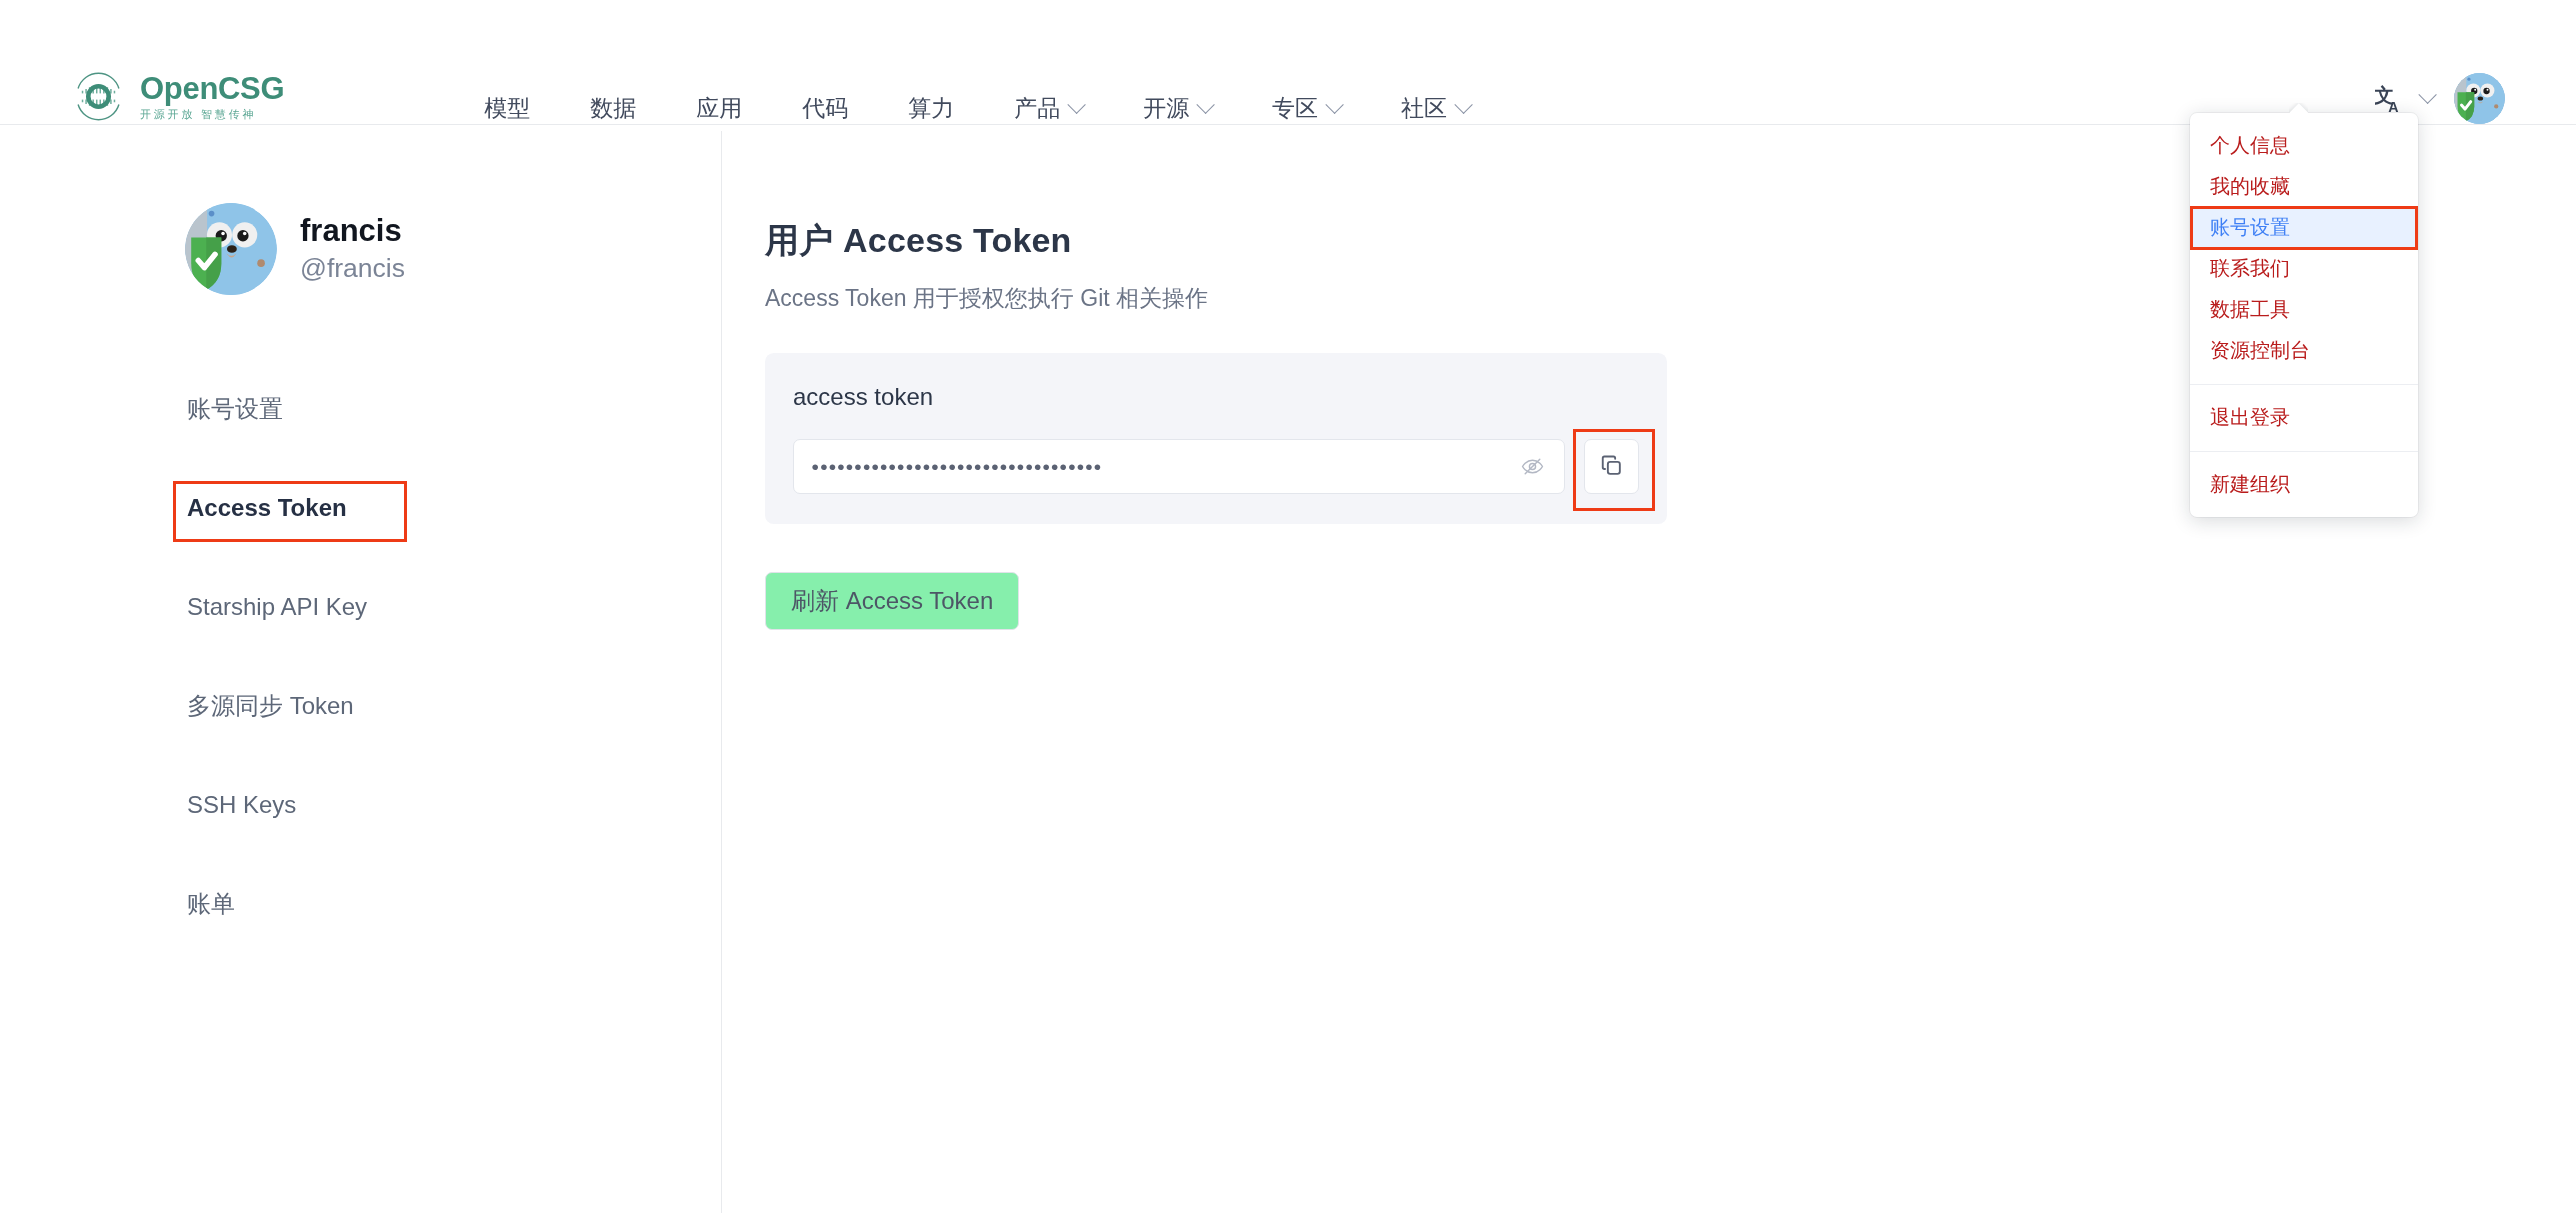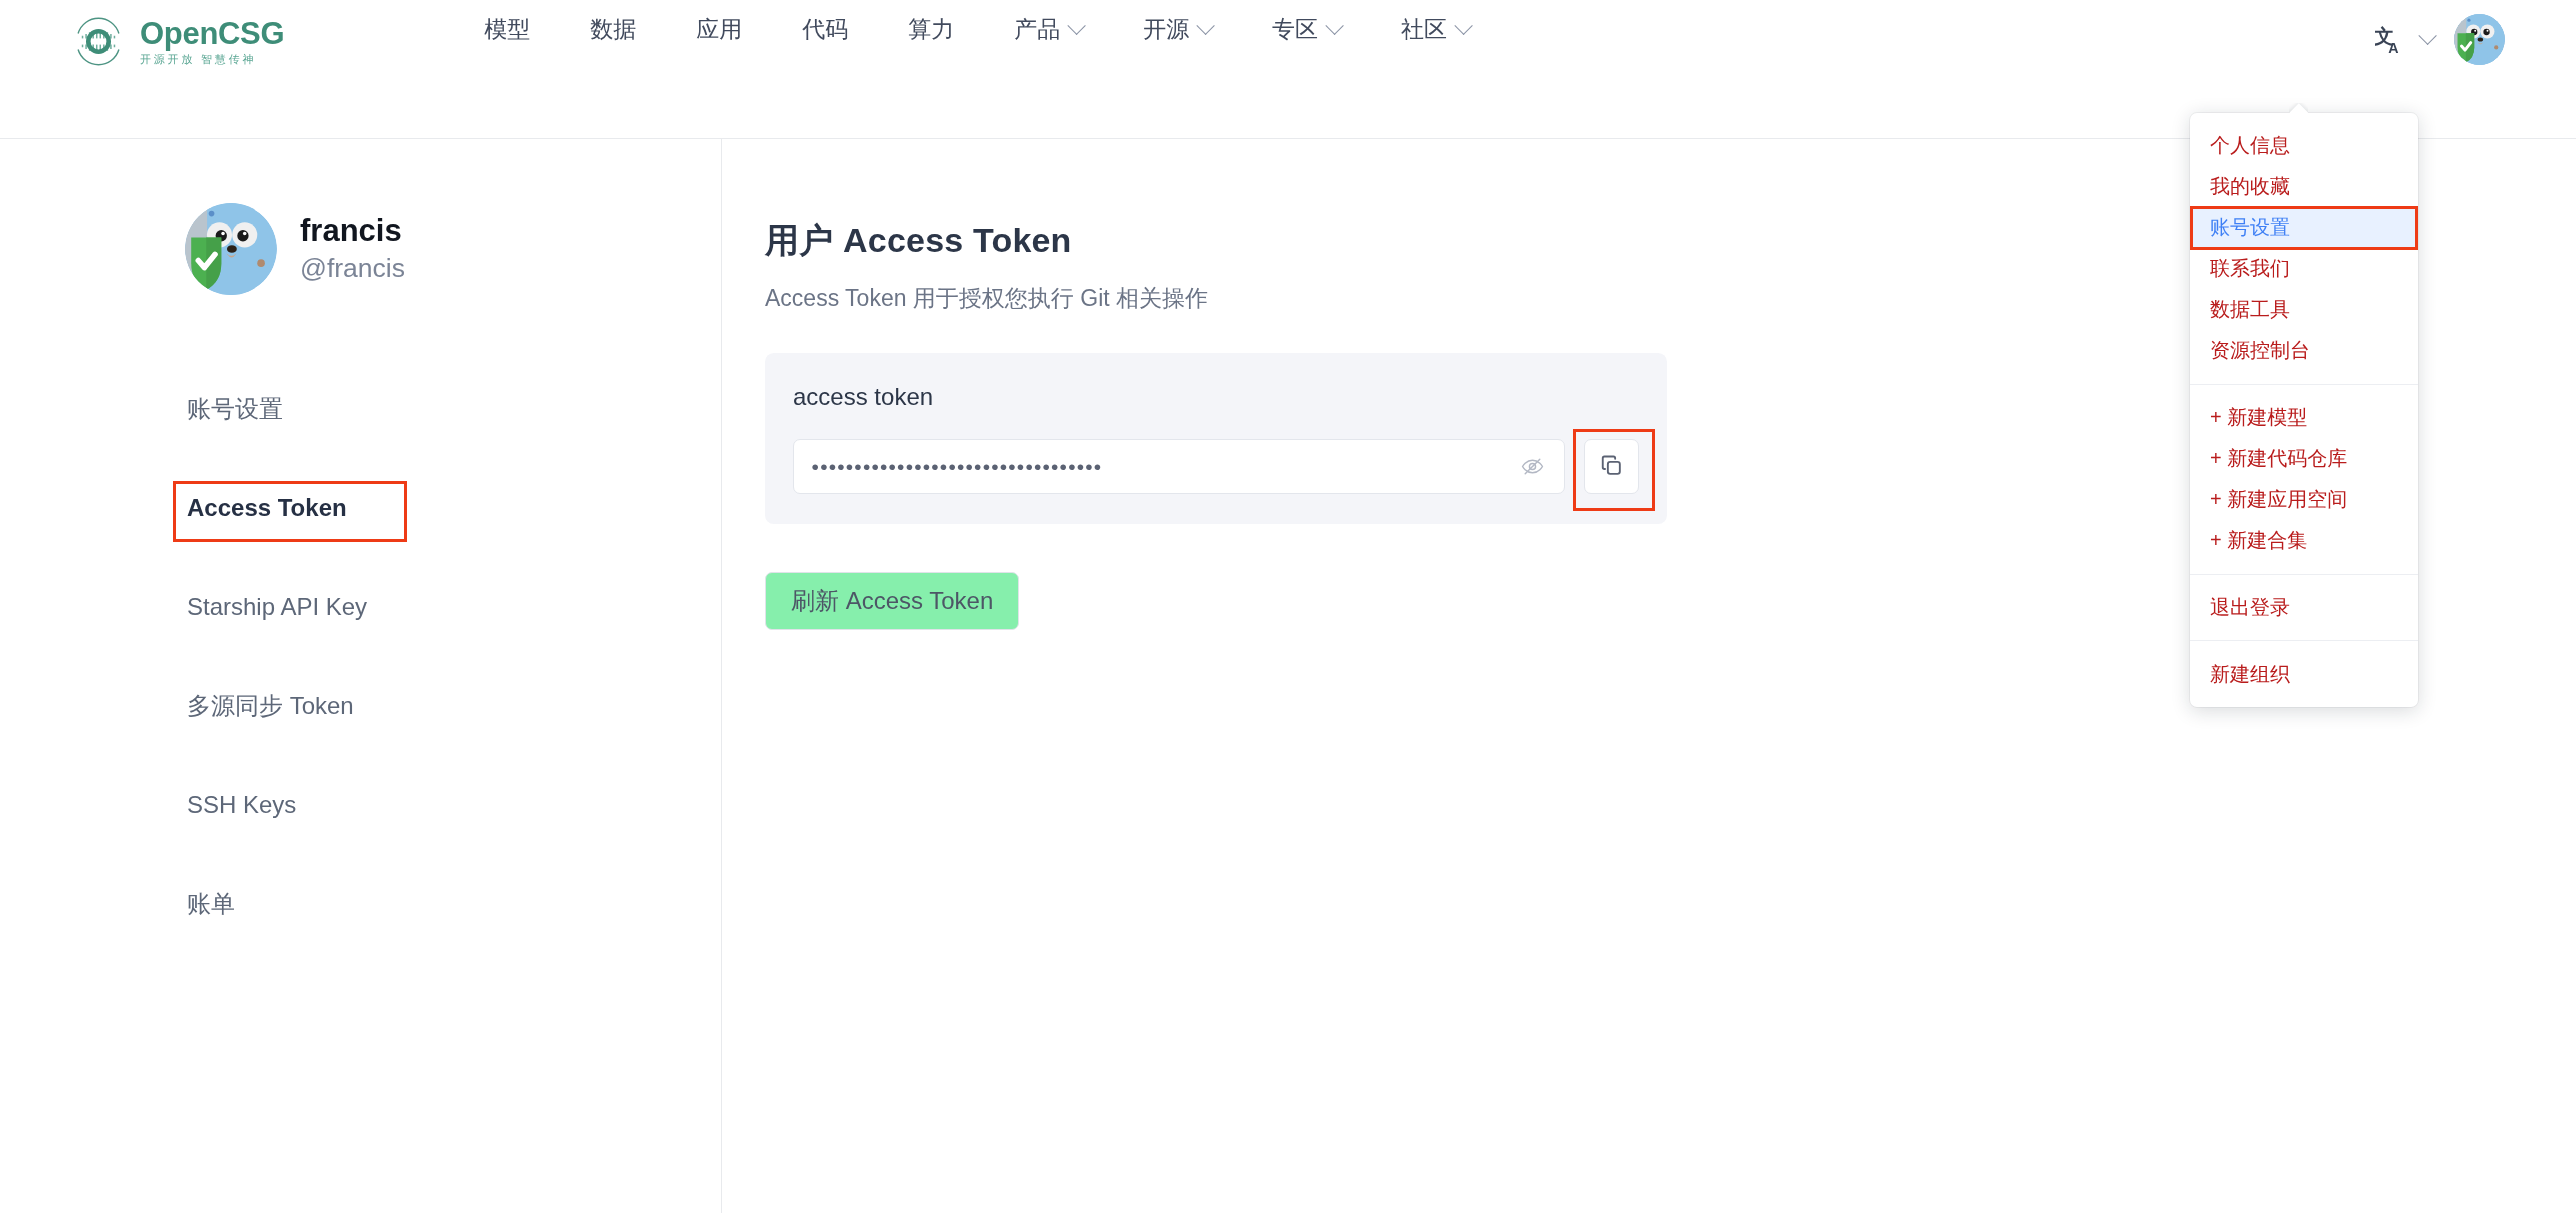--- a/index.html
+++ b/index.html
@@ -7,27 +7,27 @@
     width: 2576px;
     height: 1214px;
     background: #ffffff;
     font-family: "Liberation Sans", "DejaVu Sans", sans-serif;
     overflow: hidden;
   }
 
   
   .header {
     position: absolute;
-    top: 14px; left: 0;
+    top: 0; left: 0;
     width: 2576px;
     height: 125px;
     background: #ffffff;
     border-bottom: 0.9px solid #e8eaed;
     display: flex;
-    align-items: flex-start;
+    align-items: flex-end;
     z-index: 10;
   }
 
   .logo-wrap {
     display: flex;
     align-items: center;
     gap: 14px;
     margin-left: 71px;
   }
   .logo-mark { width: 55px; height: 55px; flex: 0 0 55px; }
@@ -525,34 +525,20 @@
         <span>联系我们</span>
       </div>
     <div class="dd-item">
         <span>数据工具</span>
       </div>
     <div class="dd-item">
         <span>资源控制台</span>
       </div>
   </div>
 
-  <div class="dd-section">
-    <div class="dd-item">
-        <span>+ 新建模型</span>
-      </div>
-    <div class="dd-item">
-        <span>+ 新建代码仓库</span>
-      </div>
-    <div class="dd-item">
-        <span>+ 新建应用空间</span>
-      </div>
-    <div class="dd-item">
-        <span>+ 新建合集</span>
-      </div>
-  </div>
 
   <div class="dd-section">
     <div class="dd-item">
         <span>退出登录</span>
       </div>
   </div>
 
   <div class="dd-section">
     <div class="dd-item">
         <span>新建组织</span>

